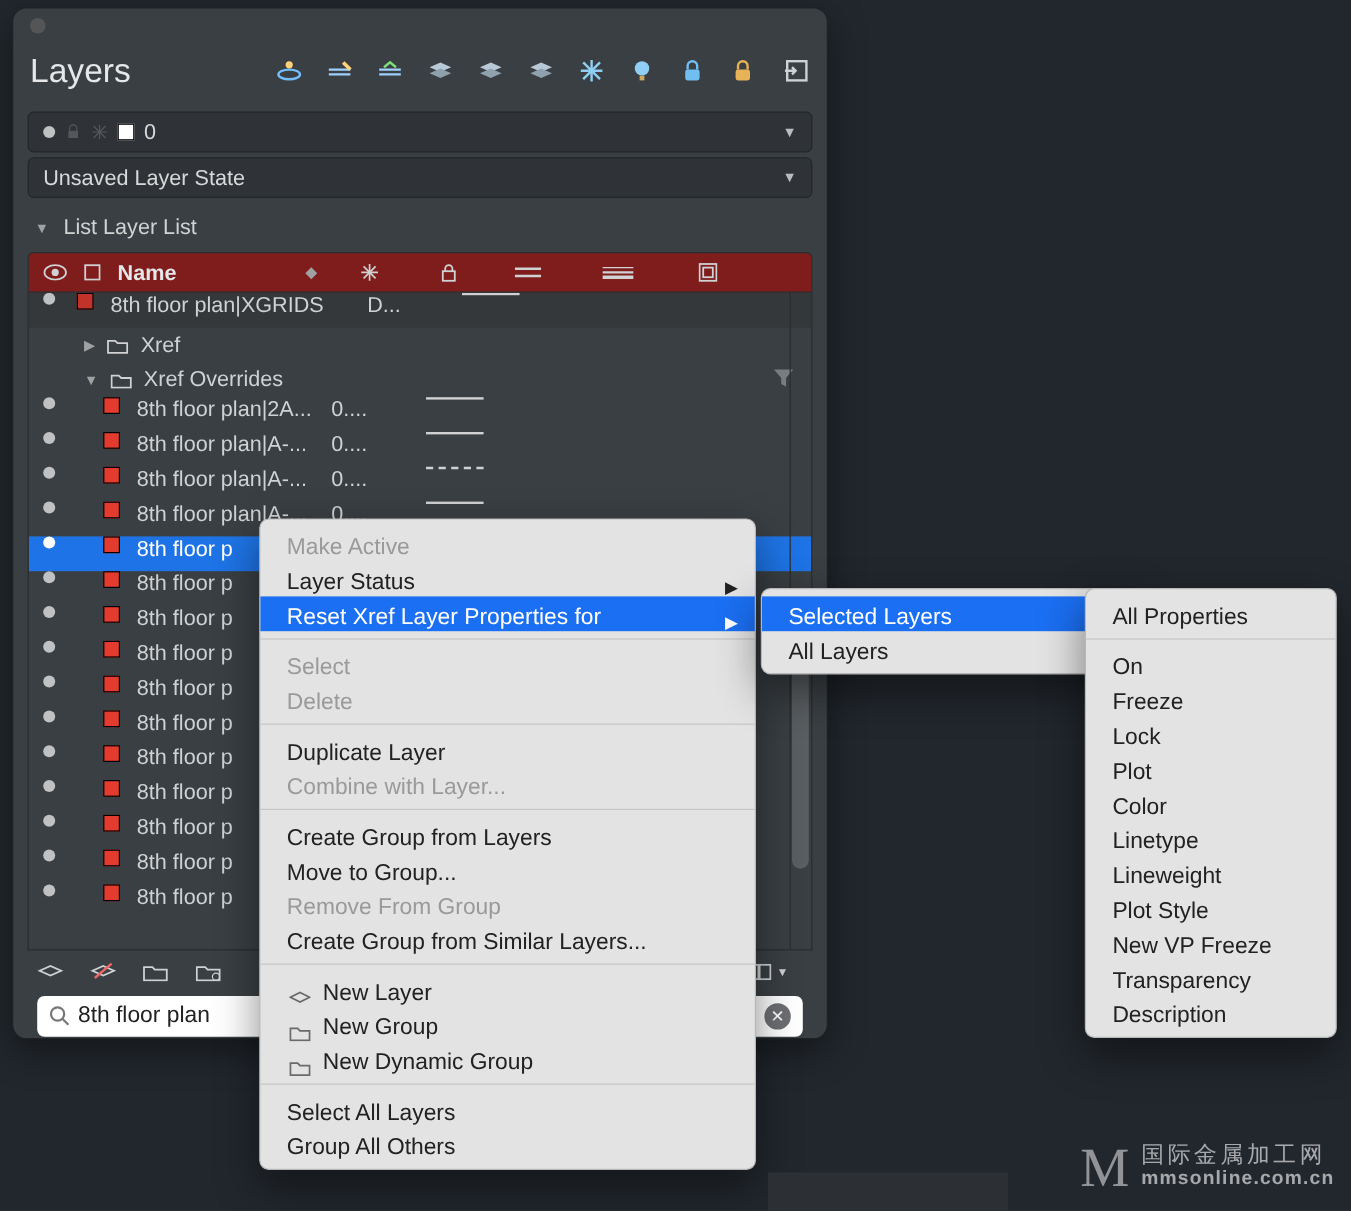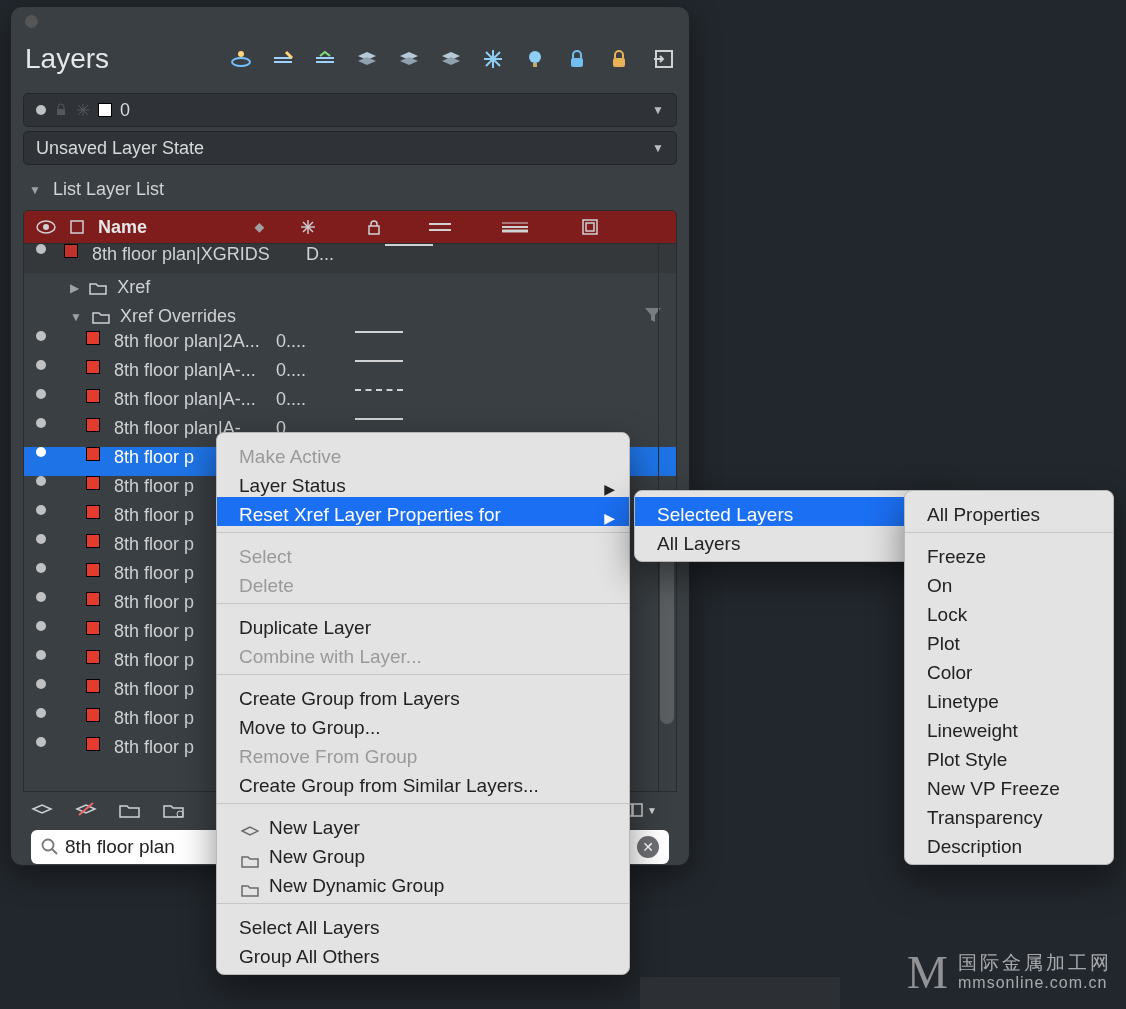--- a/index.html
+++ b/index.html
@@ -59,21 +59,21 @@
   .menu .mi .mico { width:22px; margin-right:8px; display:flex; justify-content:center; }
 
   #menu1 { left:216px; top:432px; width:414px; }
   #menu2 { left:634px; top:490px; width:320px; }
   #menu3 { left:904px; top:490px; width:210px; }
 
   .watermark { position:absolute; right:14px; bottom:10px; display:flex; align-items:center; gap:10px; color:rgba(255,255,255,.6); }
   .watermark .big { font-size:46px; font-family:"Times New Roman",serif; color:rgba(255,255,255,.5); }
   .watermark .lines { display:flex; flex-direction:column; line-height:1.15; }
   .watermark .cn { font-size:19px; letter-spacing:3px; }
-  .watermark .url { font-size:16px; letter-spacing:1px; }
+  .watermark .url { font-size:16px; letter-spacing:1px;font-weight:bold; }
   .cmdbar { position:absolute; left:640px; bottom:0; width:200px; height:32px; background:#2c3034; }
   .view-ic { margin-left:auto; margin-right:12px; display:flex; align-items:center; gap:4px; }
   svg { display:block; }
 </style>
 </head>
 <body>
 
 <div class="panel">
   <div class="titlebar">
     <span class="dot"></span>
@@ -516,24 +516,24 @@
       <span class="sub-arrow">▶</span>
     </div>
 </div>
 
 <div id="menu3" class="menu">
   <div class="mi">
       <span>All Properties</span>
     </div>
   <div class="sep"></div>
   <div class="mi">
+      <span>On</span>
+    </div>
+  <div class="mi">
       <span>Freeze</span>
-    </div>
-  <div class="mi">
-      <span>On</span>
     </div>
   <div class="mi">
       <span>Lock</span>
     </div>
   <div class="mi">
       <span>Plot</span>
     </div>
   <div class="mi">
       <span>Color</span>
     </div>

